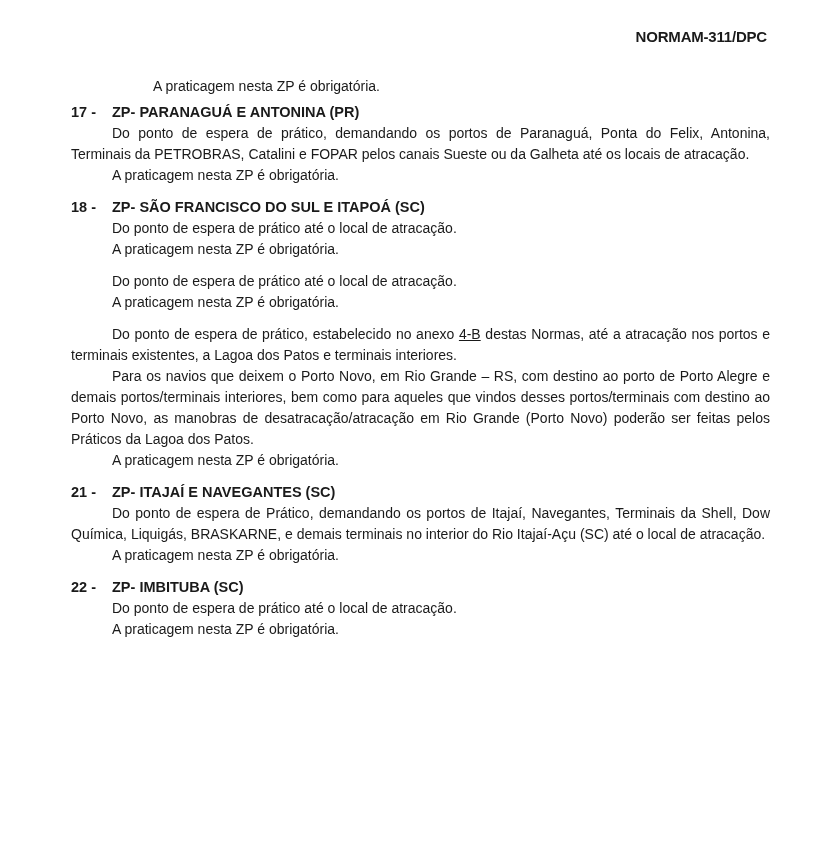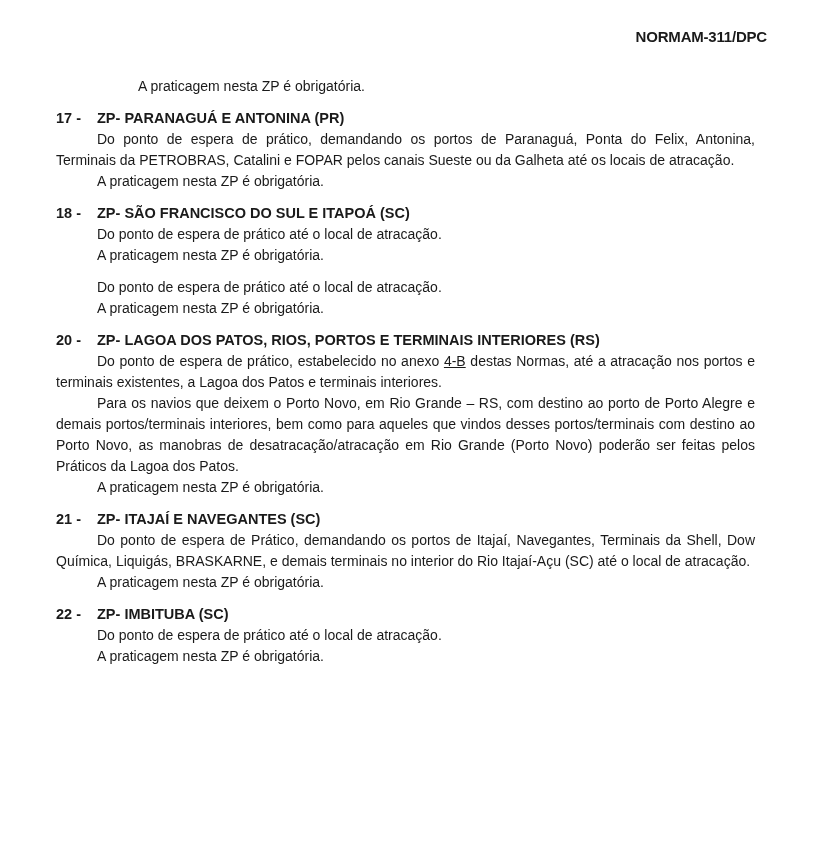--- a/index.html
+++ b/index.html
@@ -5,25 +5,25 @@
     html, body { margin: 0; padding: 0; background: #ffffff; }
     body {
       width: 835px; height: 849px; position: relative; overflow: hidden;
       font-family: "Liberation Sans", sans-serif; color: #1a1a1a;
     }
     .header {
       position: absolute; top: 28px; right: 68px;
       font-weight: bold; font-size: 15px; letter-spacing: -0.2px;
     }
     .content {
-      position: absolute; left: 56px; top: 76px; width: 699px;
+      position: absolute; left: 71px; top: 76px; width: 699px;
       font-size: 14px; line-height: 21px;
     }
     .intro { padding-left: 82px; margin: 0; }
-    .section { margin-top: 11px; }
+    .section { margin-top: 5px; }
     .section + .section { margin-top: 11px; }
     .section-title {
       display: flex; font-weight: bold; font-size: 14.5px; margin: 0;
     }
     .section-num { width: 41px; flex: none; }
     p { margin: 0; }
     .para { text-indent: 41px; text-align: justify; }
     .simple { padding-left: 41px; }
     .u { text-decoration: underline; }
   </style>
@@ -52,24 +52,20 @@
     <p class="simple">Do ponto de espera de prático até o local de atracação.</p>
     <p class="simple">A praticagem nesta ZP é obrigatória.</p>
   </div>
 
   <div class="section">
     <p class="simple">Do ponto de espera de prático até o local de atracação.</p>
     <p class="simple">A praticagem nesta ZP é obrigatória.</p>
   </div>
 
   <div class="section">
-    <h3 class="section-title">
-      <span class="section-num">20 -</span>
-      <span>ZP- LAGOA DOS PATOS, RIOS, PORTOS E TERMINAIS INTERIORES (RS)</span>
-    </h3>
     <p class="para"><span>Do ponto de espera de prático, estabelecido no anexo </span><span class="u">4-B</span><span> destas Normas, até a atracação nos portos e terminais existentes, a Lagoa dos Patos e terminais interiores.</span></p>
     <p class="para">Para os navios que deixem o Porto Novo, em Rio Grande – RS, com destino ao porto de Porto Alegre e demais portos/terminais interiores, bem como para aqueles que vindos desses portos/terminais com destino ao Porto Novo, as manobras de desatracação/atracação em Rio Grande (Porto Novo) poderão ser feitas pelos Práticos da Lagoa dos Patos.</p>
     <p class="simple">A praticagem nesta ZP é obrigatória.</p>
   </div>
 
   <div class="section">
     <h3 class="section-title">
       <span class="section-num">21 -</span>
       <span>ZP- ITAJAÍ E NAVEGANTES (SC)</span>
     </h3>

